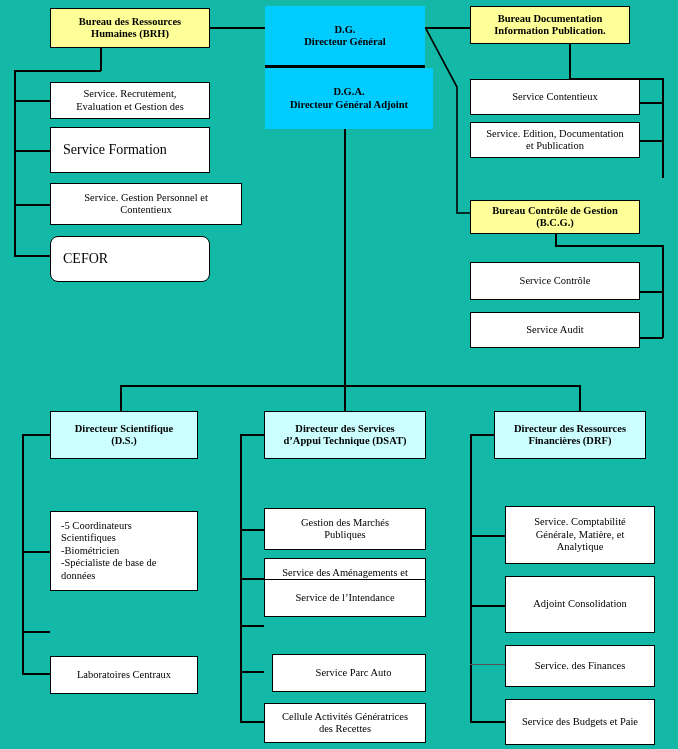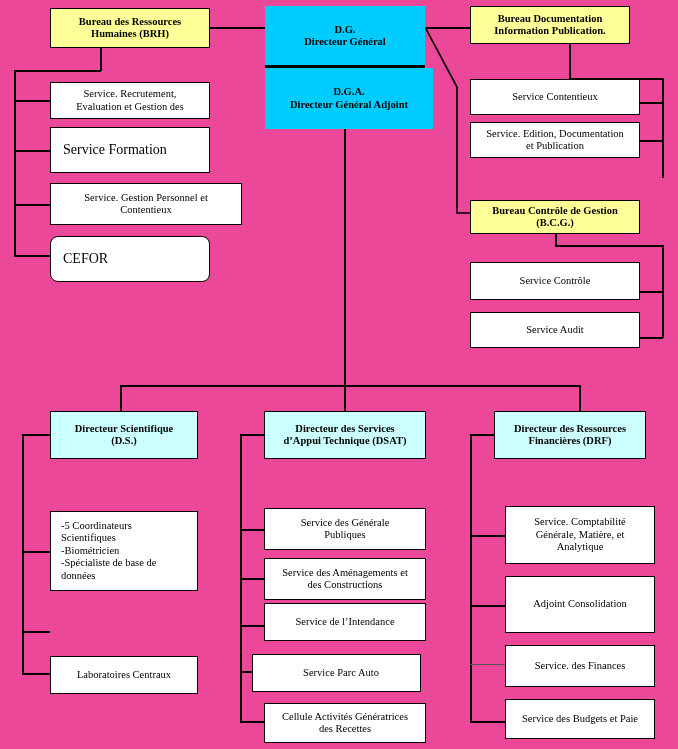--- a/index.html
+++ b/index.html
@@ -8,21 +8,21 @@
     background: #ffffff;
   }
   body {
     font-family: "Liberation Serif", "DejaVu Serif", serif;
     color: #000000;
   }
   #chart {
     position: relative;
     width: 678px;
     height: 749px;
-    background: #ec4899;
+    background: #14b8a6;
     overflow: hidden;
   }
   .box {
     position: absolute;
     box-sizing: border-box;
     border: 1.6px solid #000000;
     background: #ffffff;
     display: flex;
     align-items: center;
     justify-content: center;
@@ -220,37 +220,37 @@
   <div class="line hline" style="left:22px; top:673px; width:28px;"></div>
 
   <div class="box lightcyan" style="left:264px; top:411px; width:162px; height:48px;">
     <span class="txt">Directeur des Services
 d’Appui Technique (DSAT)</span>
   </div>
   <div class="line hline" style="left:240px; top:434px; width:24px;"></div>
   <div class="line vline" style="left:240px; top:434px; height:288px;"></div>
 
   <div class="box" style="left:264px; top:508px; width:162px; height:42px;">
-    <span class="txt">Service des Générale
+    <span class="txt">Gestion des Marchés
 Publiques</span>
   </div>
   <div class="line hline" style="left:240px; top:529px; width:24px;"></div>
 
   <div class="box" style="left:264px; top:558px; width:162px; height:42px;">
     <span class="txt">Service des Aménagements et
 des Constructions</span>
   </div>
   <div class="line hline" style="left:240px; top:578px; width:24px;"></div>
 
-  <div class="box" style="left:264px; top:603px; width:162px; height:38px;">
+  <div class="box" style="left:264px; top:579px; width:162px; height:38px;">
     <span class="txt">Service de l’Intendance</span>
   </div>
   <div class="line hline" style="left:240px; top:625px; width:24px;"></div>
 
-  <div class="box" style="left:252px; top:654px; width:169px; height:38px;padding-left:13px;">
+  <div class="box" style="left:272px; top:654px; width:154px; height:38px;padding-left:13px;">
     <span class="txt">Service Parc Auto</span>
   </div>
   <div class="line hline" style="left:240px; top:671px; width:24px;"></div>
 
   <div class="box" style="left:264px; top:703px; width:162px; height:40px;">
     <span class="txt">Cellule Activités Génératrices
 des Recettes</span>
   </div>
   <div class="line hline" style="left:240px; top:721px; width:24px;"></div>
 
@@ -271,18 +271,18 @@
   <div class="box" style="left:505px; top:576px; width:150px; height:57px;">
     <span class="txt">Adjoint Consolidation</span>
   </div>
   <div class="line hline" style="left:470px; top:605px; width:35px;"></div>
 
   <div class="box" style="left:505px; top:645px; width:150px; height:42px;">
     <span class="txt">Service. des Finances</span>
   </div>
   <div class="line hline" style="left:470px; top:664px; width:35px; background:#555555; height:1.2px;"></div>
 
-  <div class="box" style="left:505px; top:699px; width:150px; height:40px;">
+  <div class="box" style="left:505px; top:699px; width:150px; height:46px;">
     <span class="txt">Service des Budgets et Paie</span>
   </div>
   <div class="line hline" style="left:470px; top:721px; width:35px;"></div>
 
 </div>
 
 </body></html>

